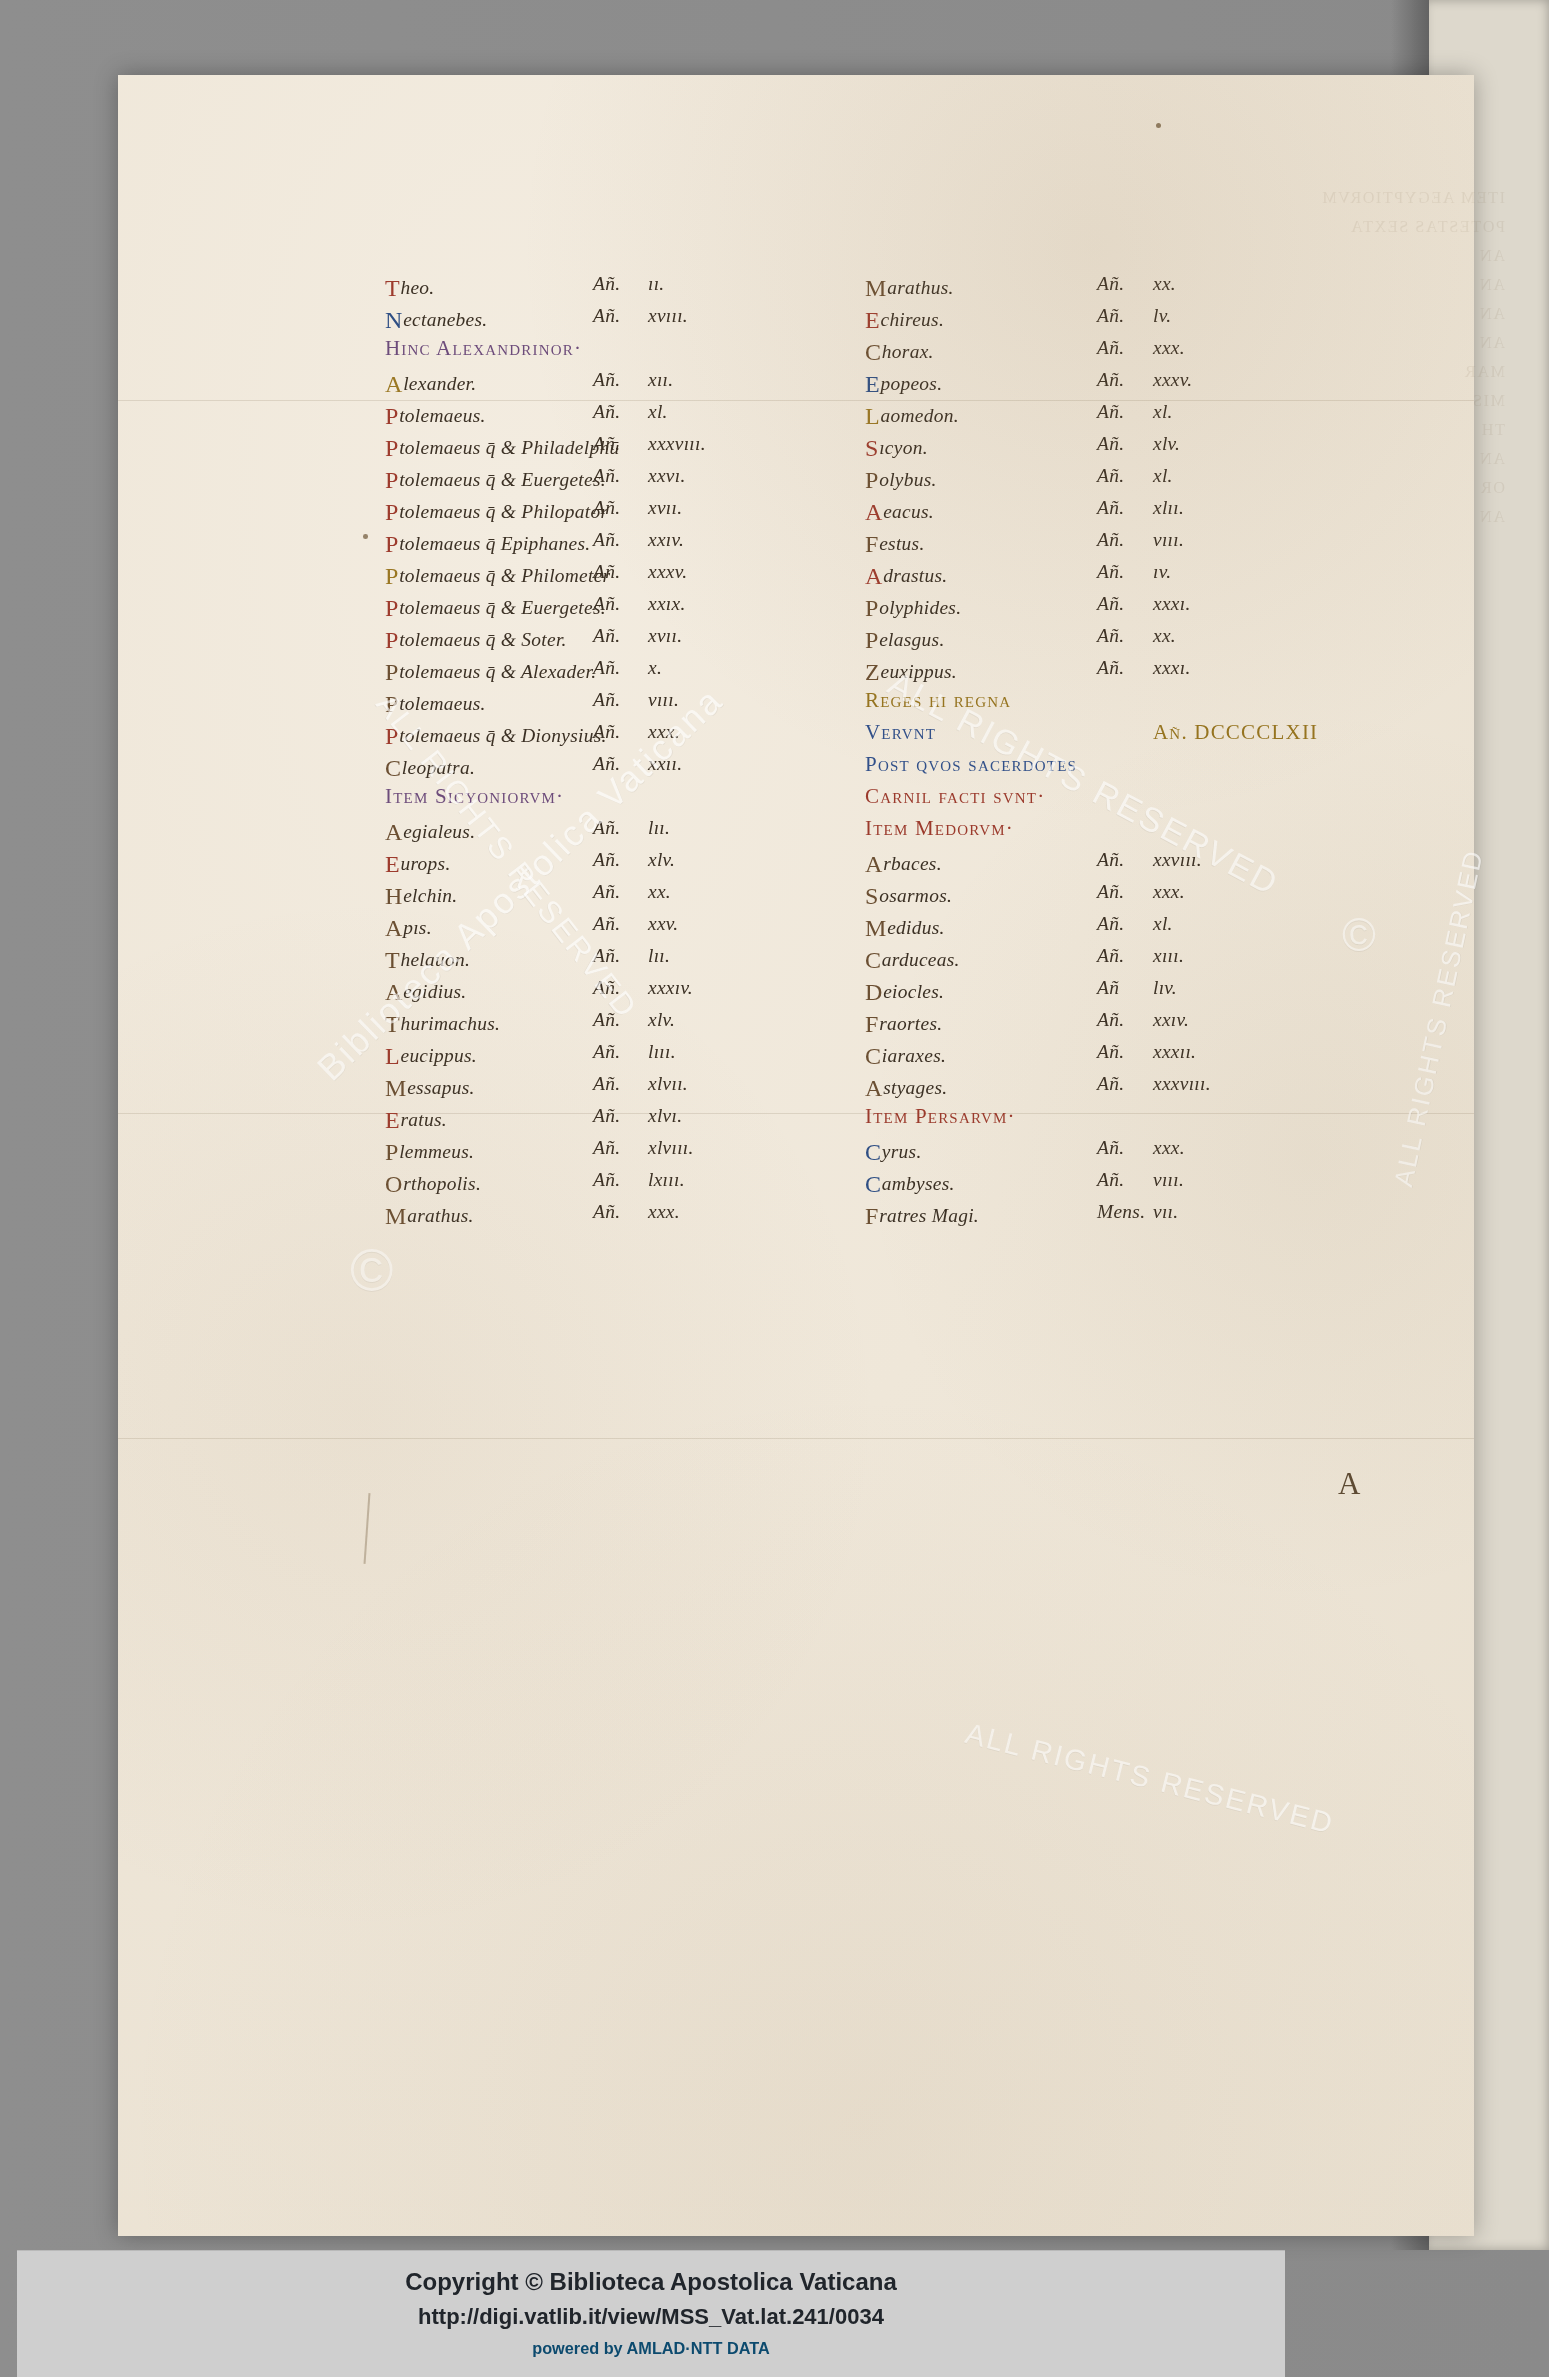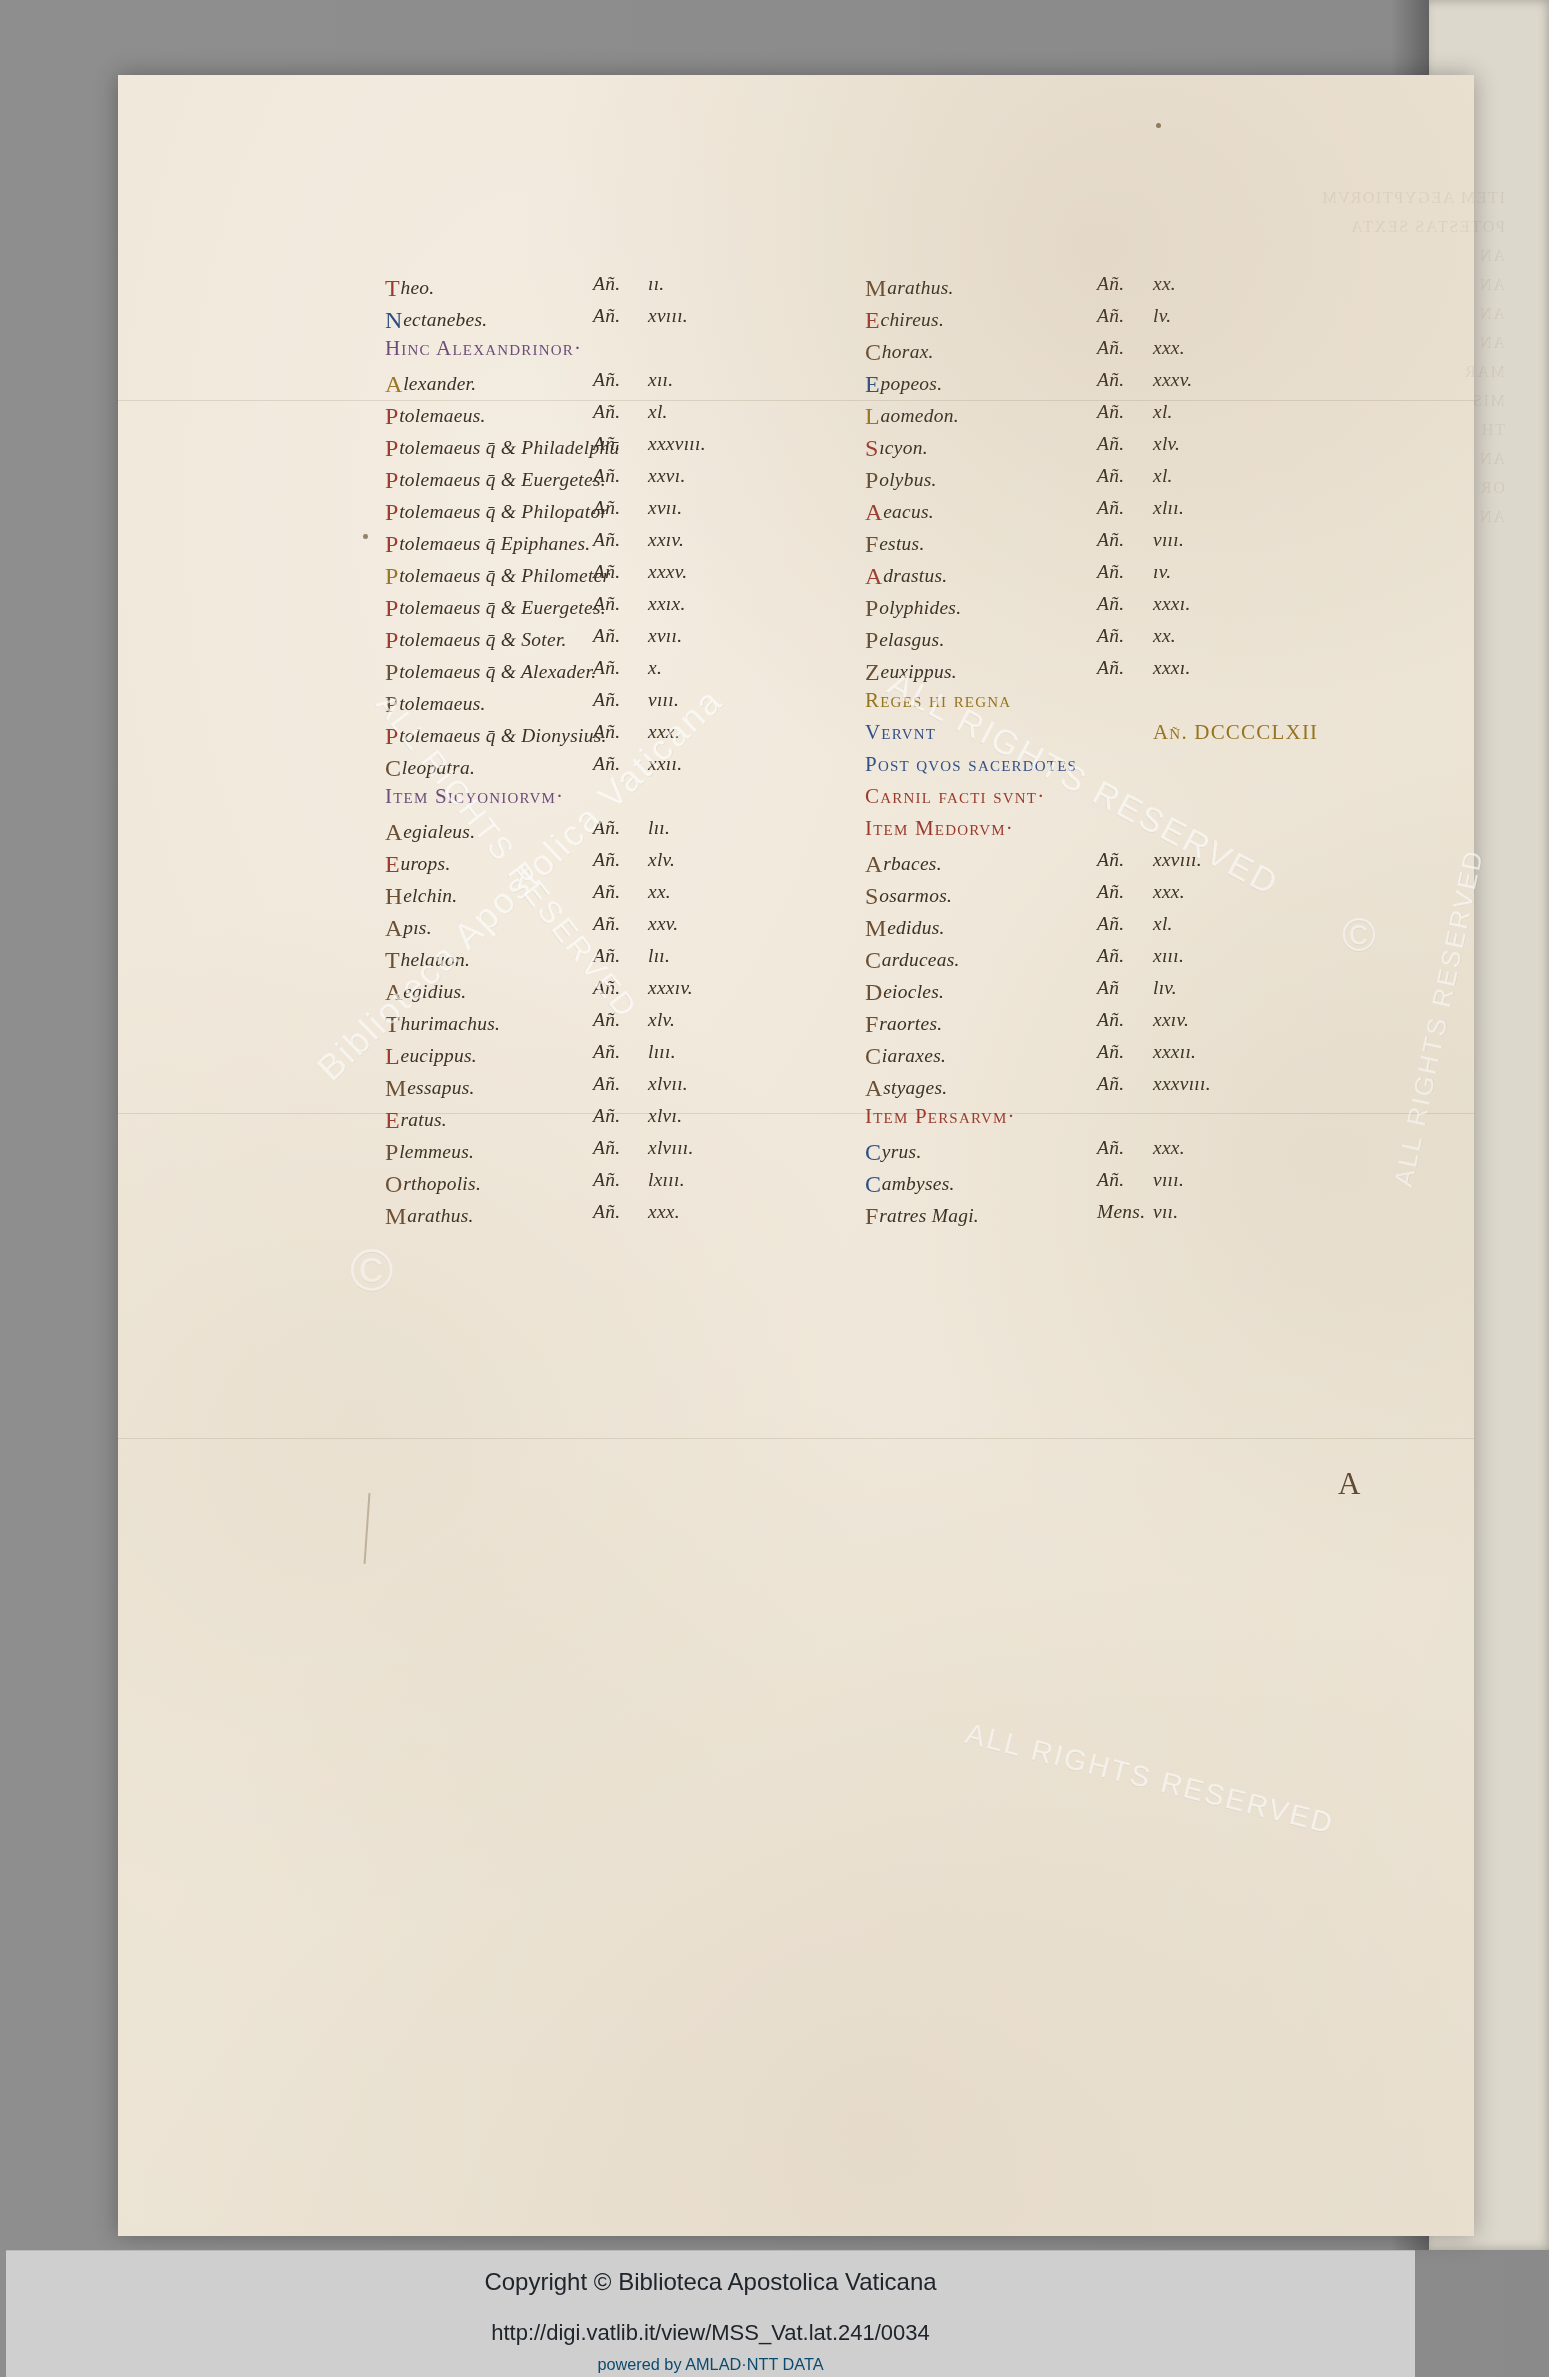--- a/index.html
+++ b/index.html
@@ -244,37 +244,38 @@
   #wm-copy2 {
     left: 1224px;
     top: 833px;
     font-size: 46px;
     opacity: .55;
   }
 
   
   #footer {
     position: absolute;
-    left: 6px;
+    left: 17px;
     top: 2250px;
-    width: 1409px;
+    width: 1268px;
     height: 127px;
     background: #cfcfcf;
     border-top: 0.8px solid #b9b9b9;
+    font-weight: bold;
   }
   #footer-text {
     position: absolute;
     left: 0; right: 0;
     top: 17px;
     text-align: center;
     color: #20252b;
     font-family: "Liberation Sans", sans-serif;
   }
   #copyright-line { font-size: 24px; }
-  #url-line       { font-size: 22px; margin-top: 24px; }
+  #url-line       { font-size: 22px; margin-top: 8px; }
   #powered-line   { font-size: 16.3px; margin-top: 9.3px; color: #0c4a6e; }
 </style>
 </head>
 <body>
 
 <div id="viewer">
 
   <div id="gutter-shadow"></div>
   <div id="next-page"></div>
 

